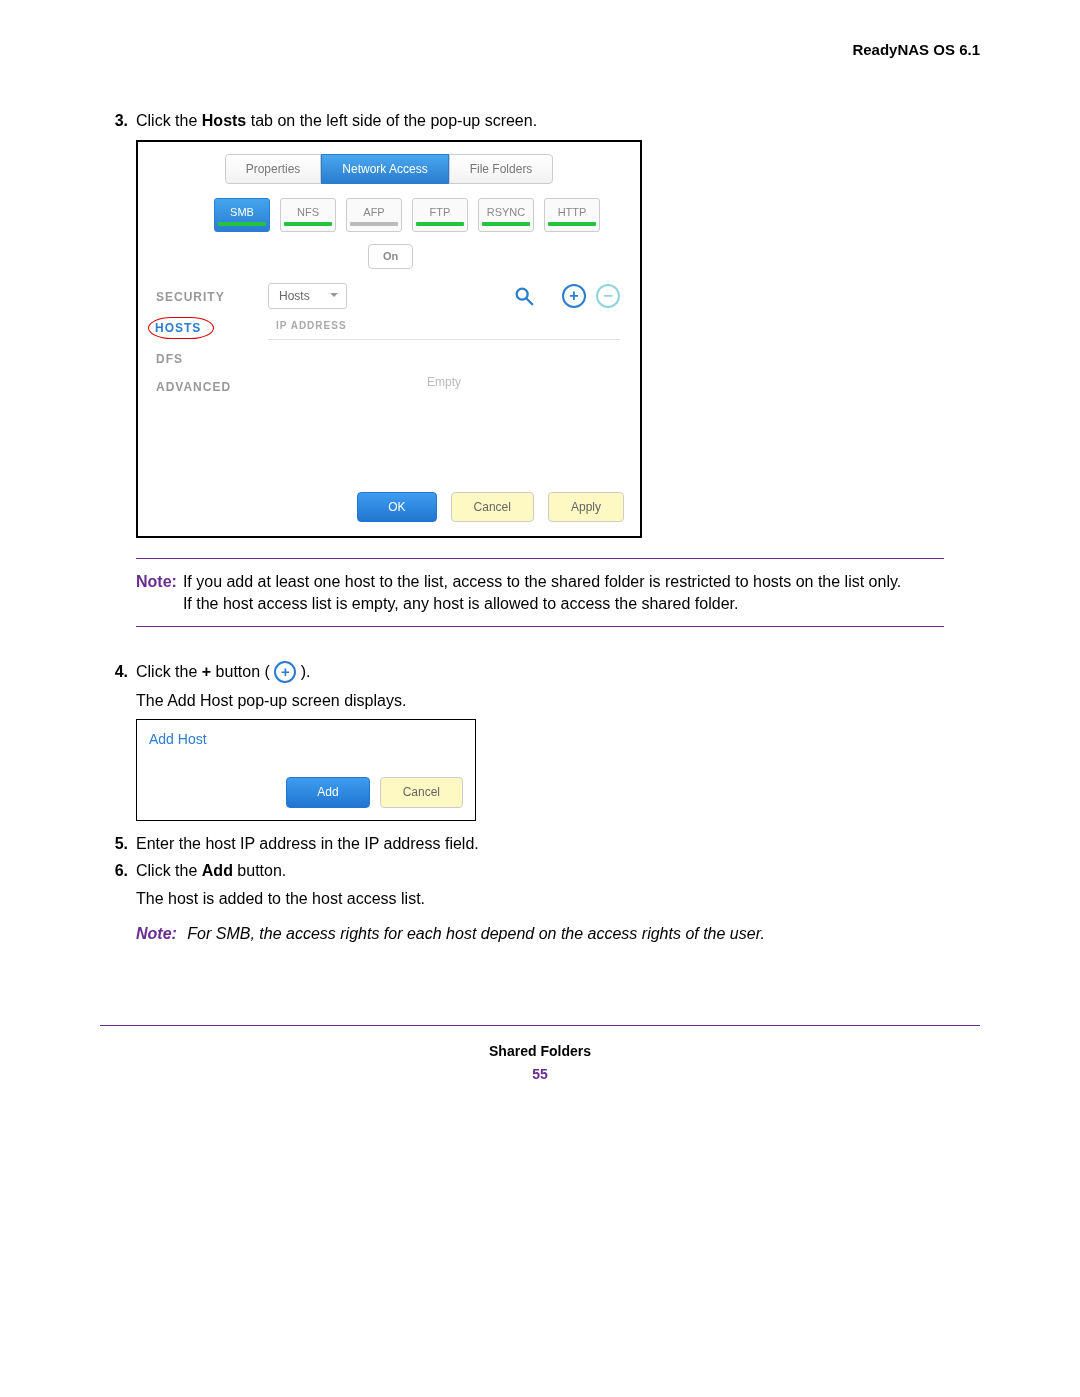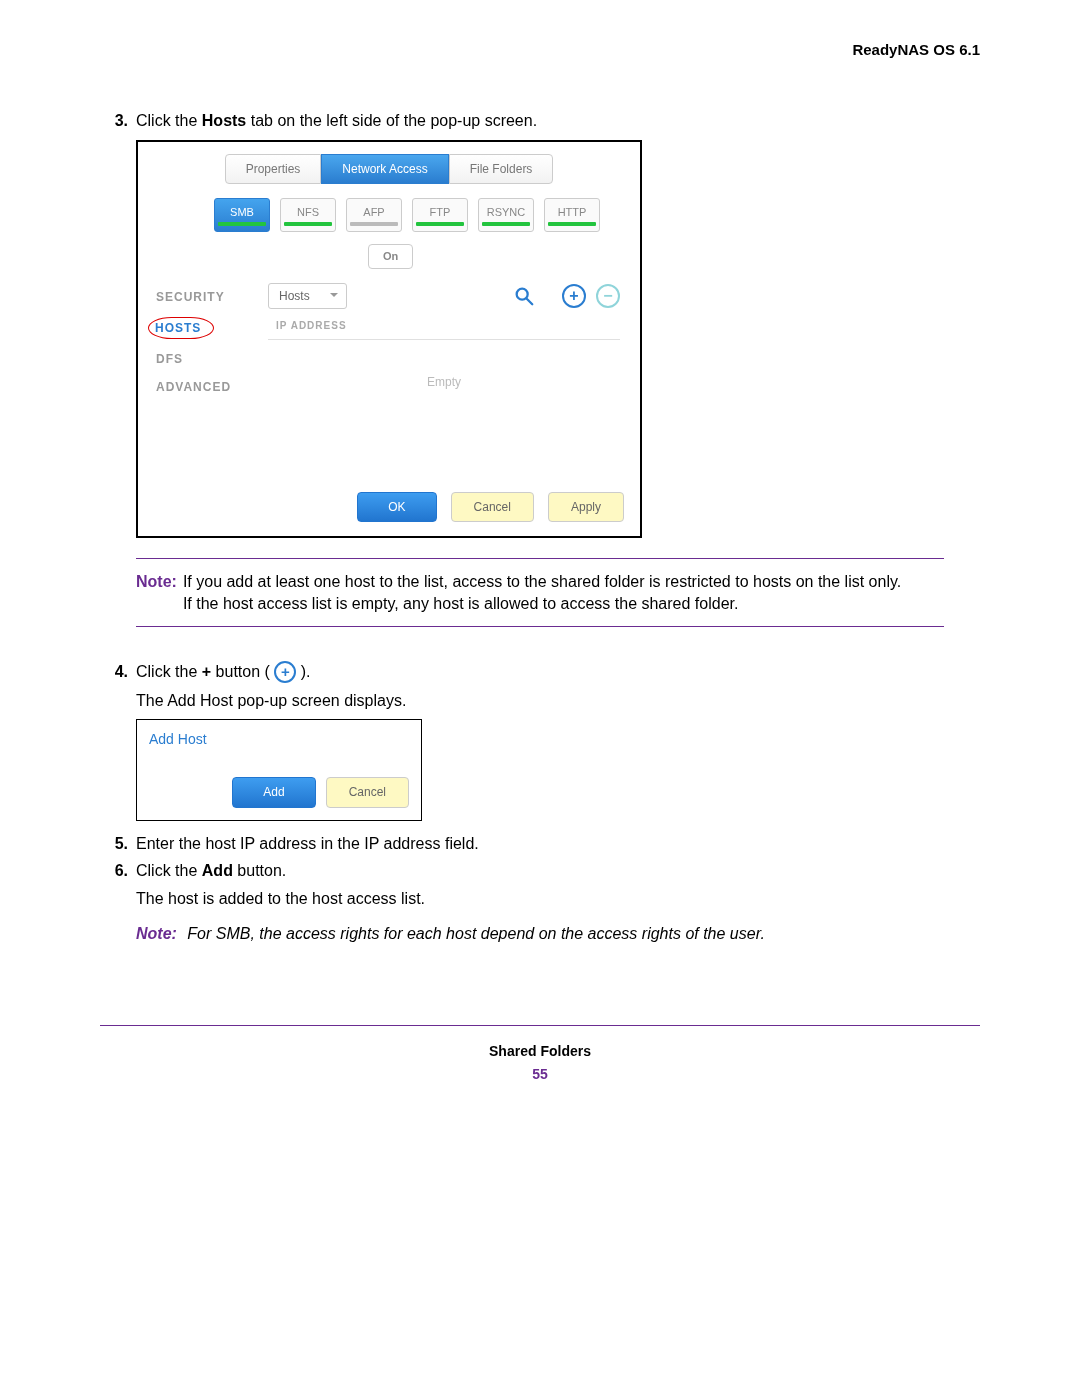--- a/index.html
+++ b/index.html
@@ -58,21 +58,21 @@
   .minus-icon-c { background:#fff; color:#8fd4da; border-color:#8fd4da;}
   
   .note-rule { height:0; border-top:1px solid #6a2c91; margin:20px 36px 12px 36px;}
   .note-wrap { display:flex; margin: 0 36px 12px 36px; }
   .note-label { color:#6a2c91; font-weight:bold; margin-right:6px; flex-shrink:0;}
   .note-body { flex:1; }
   .note-rule-bottom { height:0; border-top:1px solid #6a2c91; margin:12px 36px 34px 36px;}
   
   .inline-plus { display:inline-flex; align-items:center; justify-content:center; width:22px; height:22px; border-radius:50%; background:#fff; border:2px solid #2a7dd0; color:#2a7dd0; font-weight:bold; font-size:15px; vertical-align:middle; position:relative; top:-1px;}
   
-  .addhost-frame { border:1px solid #000; width: 286px; margin: 8px 0 12px 36px; padding:10px 12px 12px 12px; }
+  .addhost-frame { border:1px solid #000; width: 340px; margin: 8px 0 12px 36px; padding:10px 12px 12px 12px; }
   .addhost-title { color:#2a7dd0; font-size:14px; margin-bottom:14px;}
   .addhost-row { display:flex; align-items:center; gap:8px; }
   .addhost-label { font-size:13px; color:#444; }
   .addhost-input { flex:1; border:1px solid #ccc; height:26px; border-radius:3px; background:#fff;}
   .addhost-btns { display:flex; justify-content:flex-end; gap:10px; margin-top:28px;}
   .italic-note { font-style: italic; margin: 14px 0 0 36px; max-width: 700px;}
   .italic-note .note-label { font-style: italic; }
   .sub-line { margin-left: 36px; margin-top:6px;}
   
   .footer-rule { height:0; border-top:1px solid #6a2c91; margin-top:80px;}

